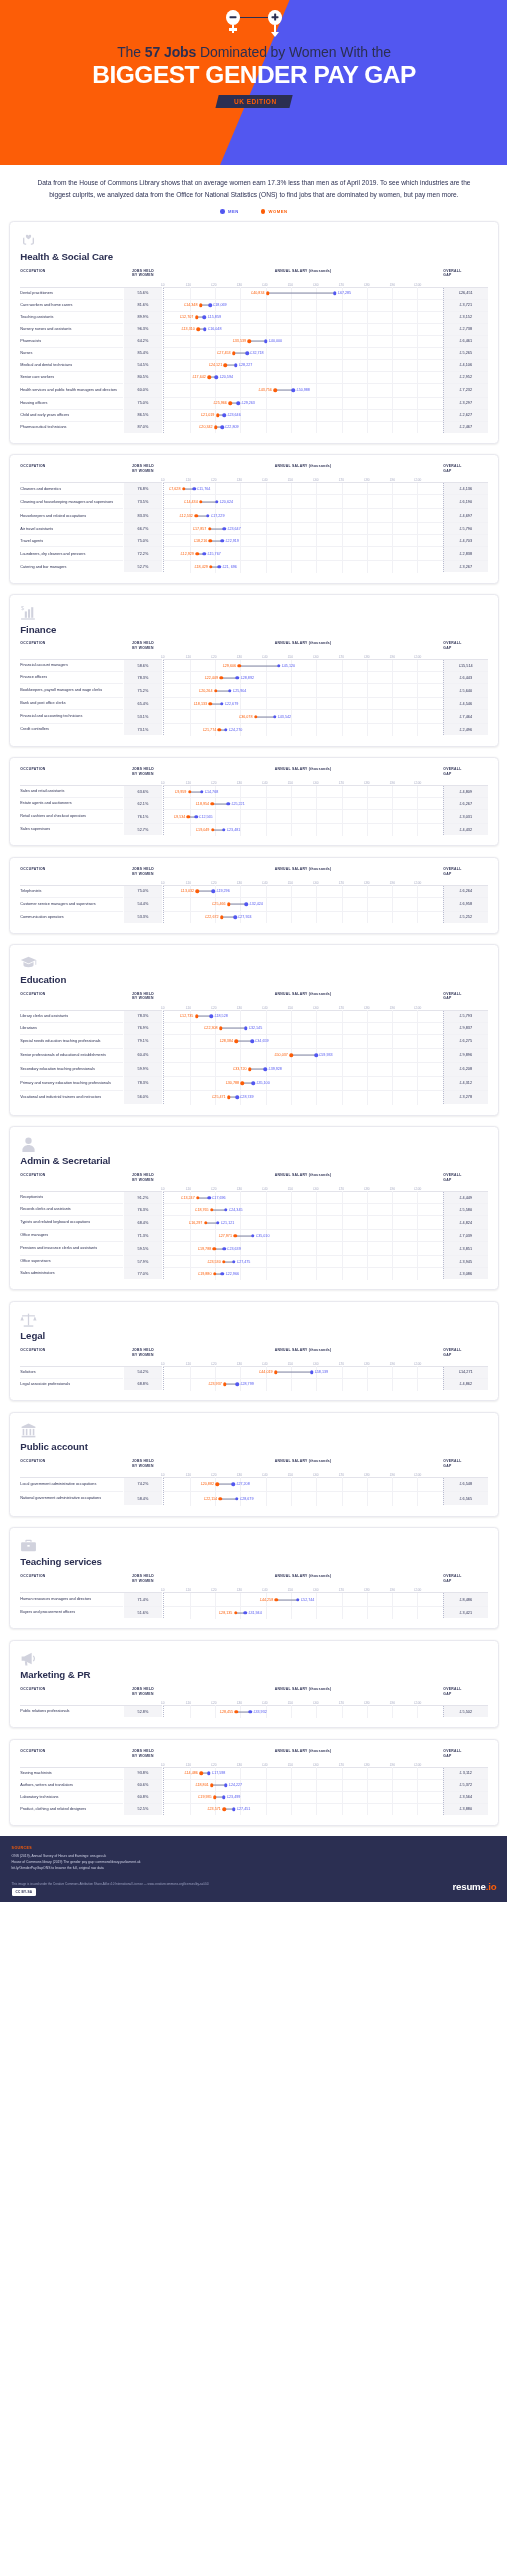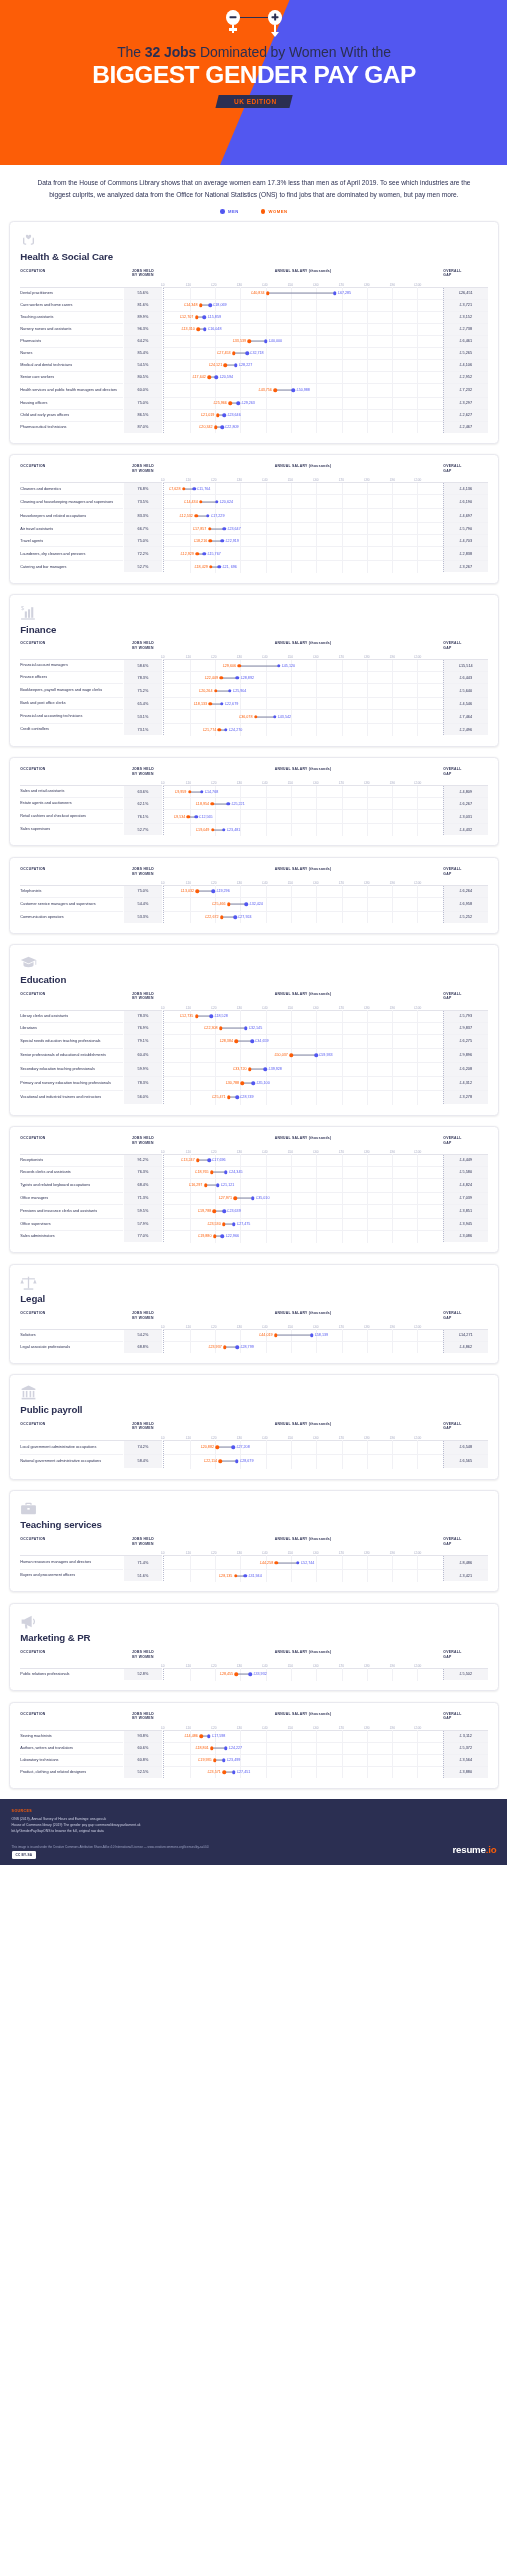--- a/index.html
+++ b/index.html
@@ -199,21 +199,21 @@
           <div class="stem"></div>
           <div class="cross"></div>
       </div>
       <div class="connector"></div>
       <div class="gi plus">
         <div class="circ"></div>
           <div class="stem"></div>
           <div class="arrow"></div>
       </div>
     </div>
-    <h1><span>The </span><b>32 Jobs</b><span> Dominated by Women With the</span></h1>
+    <h1><span>The </span><b>57 Jobs</b><span> Dominated by Women With the</span></h1>
     <h2>BIGGEST GENDER PAY GAP</h2>
     <div class="uk-badge-wrap">
       <div class="uk-badge"><span>UK EDITION</span></div>
     </div>
   </div>
 </div>
 
 <div class="intro">Data from the House of Commons Library shows that on average women earn 17.3% less than men as of April 2019. To see which industries are the biggest culprits, we analyzed data from the Office for National Statistics (ONS) to find jobs that are dominated by women, but pay men more.</div>
 
 <div class="legend">
@@ -1424,20 +1424,27 @@
                 <div class="pt m" style="left:26.135454545454547%"></div>
                 <div class="val m" style="left:26.135454545454547%;margin-left:3.2px">£28,749</div>
               </div>
             </td>
             <td class="gap">£ 3,278</td>
           </tr>
         </tbody>
       </table>
     </div>
     <div class="card">
+      <div class="card-head">
+        <div class="sec-icon"><svg viewBox="0 0 32 32" fill="#c9cbd8">
+            <circle cx="16" cy="9" r="6"></circle>
+            <path d="M4.5 30v-3.5C4.5 21.3 9.6 17 16 17s11.5 4.3 11.5 9.5V30H4.5z"></path>
+          </svg></div>
+        <div class="sec-title">Admin &amp; Secretarial</div>
+      </div>
       <table class="chart">
         <colgroup>
           <col class="col-occ">
           <col class="col-pct">
           <col class="col-plot">
           <col class="col-gap">
         </colgroup>
         <thead>
           <tr>
             <th>OCCUPATION</th>
@@ -1738,21 +1745,21 @@
     <div class="card">
       <div class="card-head">
         <div class="sec-icon"><svg viewBox="0 0 32 32" fill="#c9cbd8">
             <path d="M16 3l13 6v2.4H3V9l13-6z"></path>
             <rect x="5" y="13" width="3" height="12"></rect>
             <rect x="11" y="13" width="3" height="12"></rect>
             <rect x="18" y="13" width="3" height="12"></rect>
             <rect x="24" y="13" width="3" height="12"></rect>
             <rect x="3" y="26" width="26" height="3"></rect>
           </svg></div>
-        <div class="sec-title">Public payroll</div>
+        <div class="sec-title">Public account</div>
       </div>
       <table class="chart">
         <colgroup>
           <col class="col-occ">
           <col class="col-pct">
           <col class="col-plot">
           <col class="col-gap">
         </colgroup>
         <thead>
           <tr>

